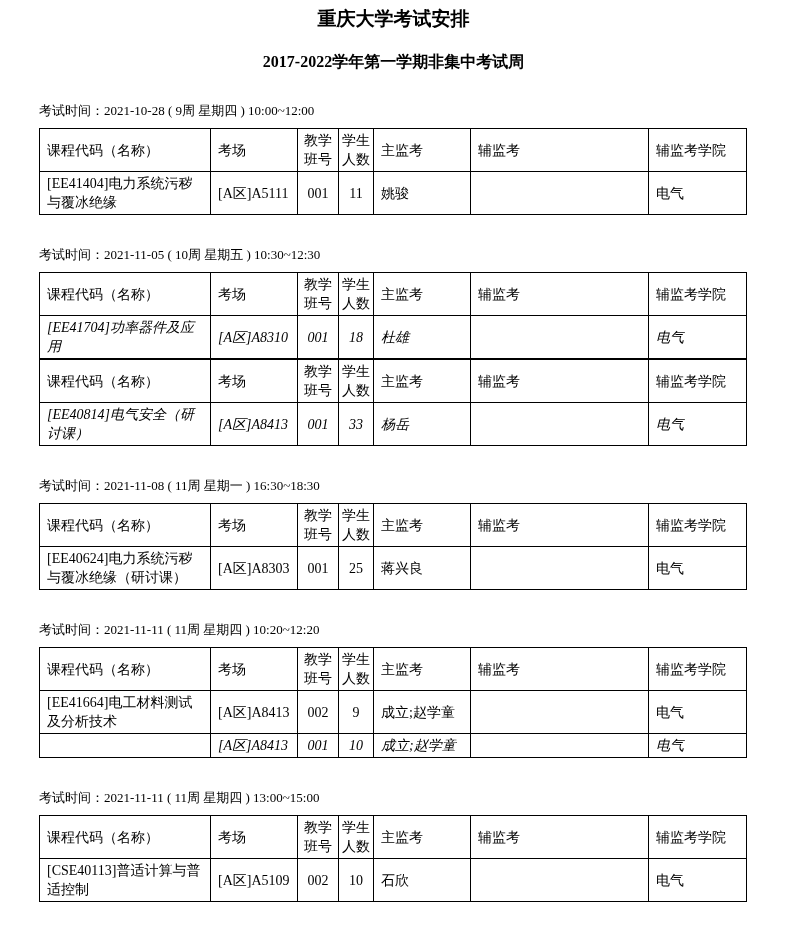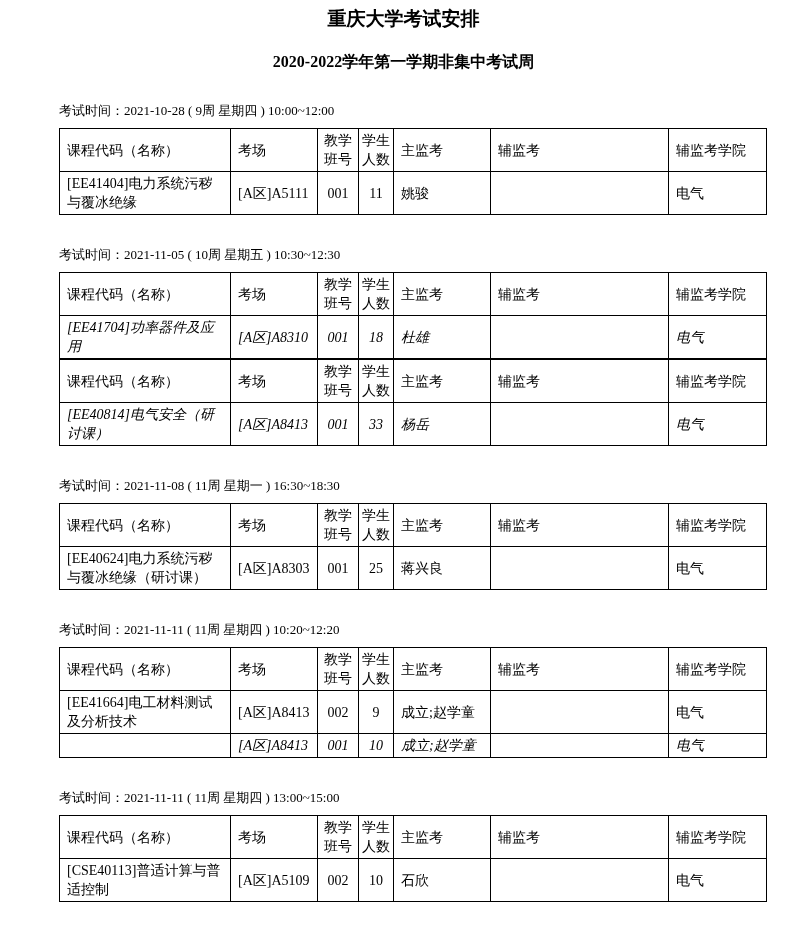--- a/index.html
+++ b/index.html
@@ -5,21 +5,21 @@
   * { margin: 0; padding: 0; box-sizing: border-box; }
   html, body {
     background: #ffffff;
     color: #000000;
     font-family: "Liberation Serif", "DejaVu Serif", serif;
   }
   .page {
     width: 787px;
     height: 929px;
     background: #ffffff;
-    padding: 8px 39px 0 59px;
+    padding: 8px 39px 0 39px;
     overflow: hidden;
   }
   h1.doc-title {
     font-size: 19px;
     font-weight: bold;
     text-align: center;
     line-height: 22px;
   }
   h2.doc-subtitle {
     font-size: 16px;
@@ -65,21 +65,21 @@
   col.w-main   { width: 97px; }
   col.w-asst   { width: 178px; }
   col.w-coll   { width: 98px; }
 </style>
 </head>
 <body>
 
 <div class="page">
 
   <h1 class="doc-title">重庆大学考试安排</h1>
-  <h2 class="doc-subtitle">2020-2022学年第一学期非集中考试周</h2>
+  <h2 class="doc-subtitle">2017-2022学年第一学期非集中考试周</h2>
 
   <section>
     <p class="exam-time">考试时间：2021-10-28 ( 9周 星期四 ) 10:00~12:00</p>
     <table class="exam-table">
       <colgroup>
           <col class="w-course">
           <col class="w-room">
           <col class="w-class">
           <col class="w-count">
           <col class="w-main">

